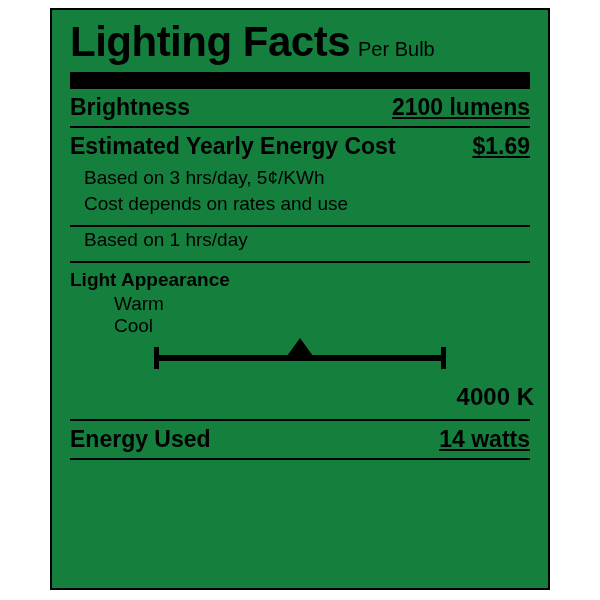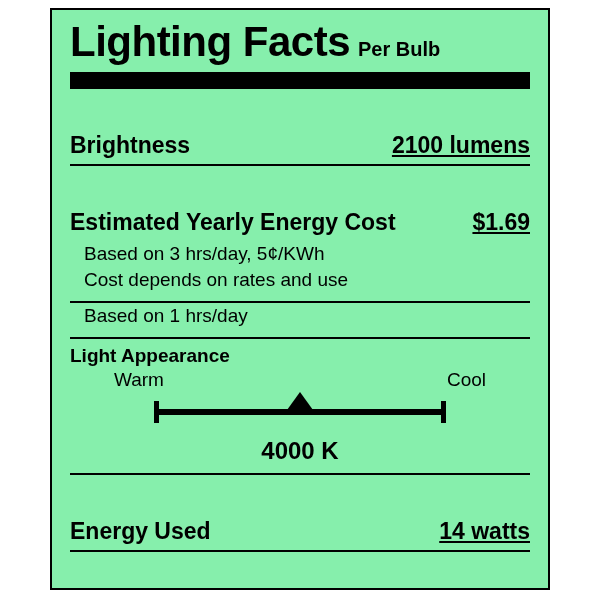--- a/index.html
+++ b/index.html
@@ -15,40 +15,40 @@
     overflow: hidden;
   }
   .label-card {
     position: absolute;
     left: 50px;
     top: 8px;
     width: 500px;
     height: 582px;
     border: 2px solid #000000;
     box-sizing: border-box;
-    background: #86efac;
+    background: #15803d;
     padding: 0 14px;
   }
   
   .title-row {
     display: flex;
     align-items: baseline;
     padding-top: 10px;
     padding-left: 4px;
   }
   .title-main {
     font-size: 42px;
     font-weight: bold;
     letter-spacing: -0.5px;
     line-height: 1.05;
   }
   .title-sub {
     font-size: 20px;
     margin-left: 8px;
-    font-weight: bold;
+    font-weight: normal;
   }
   
   .black-bar {
     height: 17px;
     background: #000000;
     margin: 8px 4px 0 4px;
   }
   
   .rule {
     border-top: 2px solid #000000;
@@ -57,21 +57,20 @@
   
   .row {
     display: flex;
     justify-content: space-between;
     align-items: baseline;
     padding: 5px 4px 5px 4px;
   }
   .row-label {
     font-size: 23px;
     font-weight: bold;
-    margin-top: 38px;
   }
   .row-value {
     font-size: 23px;
     font-weight: bold;
     text-align: right;
     text-decoration: underline;
   }
   .subline {
     font-size: 19px;
     padding: 2px 4px 2px 18px;
@@ -80,20 +79,21 @@
   .appearance-head {
     font-size: 19px;
     font-weight: bold;
     padding: 6px 4px 2px 4px;
   }
   .scale-ends {
     display: flex;
     justify-content: space-between;
     font-size: 19px;
     padding: 0 48px 2px 48px;
+    flex-direction: column;
   }
   .scale-wrap {
     position: relative;
     height: 40px;
     margin: 2px 0 0 0;
   }
   .scale-bar {
     position: absolute;
     left: 88px;
     right: 88px;
@@ -115,21 +115,21 @@
     left: 50%;
     top: -3px;
     transform: translateX(-50%);
     width: 0;
     height: 0;
     border-left: 13px solid transparent;
     border-right: 13px solid transparent;
     border-bottom: 18px solid #000000;
   }
   .kelvin {
-    text-align: center;
+    text-align: right;
     font-size: 24px;
     font-weight: bold;
     padding: 2px 0 8px 0;
   }
   .bottom-space {
     height: 60px;
   }
 </style>
 </head>
 <body>

